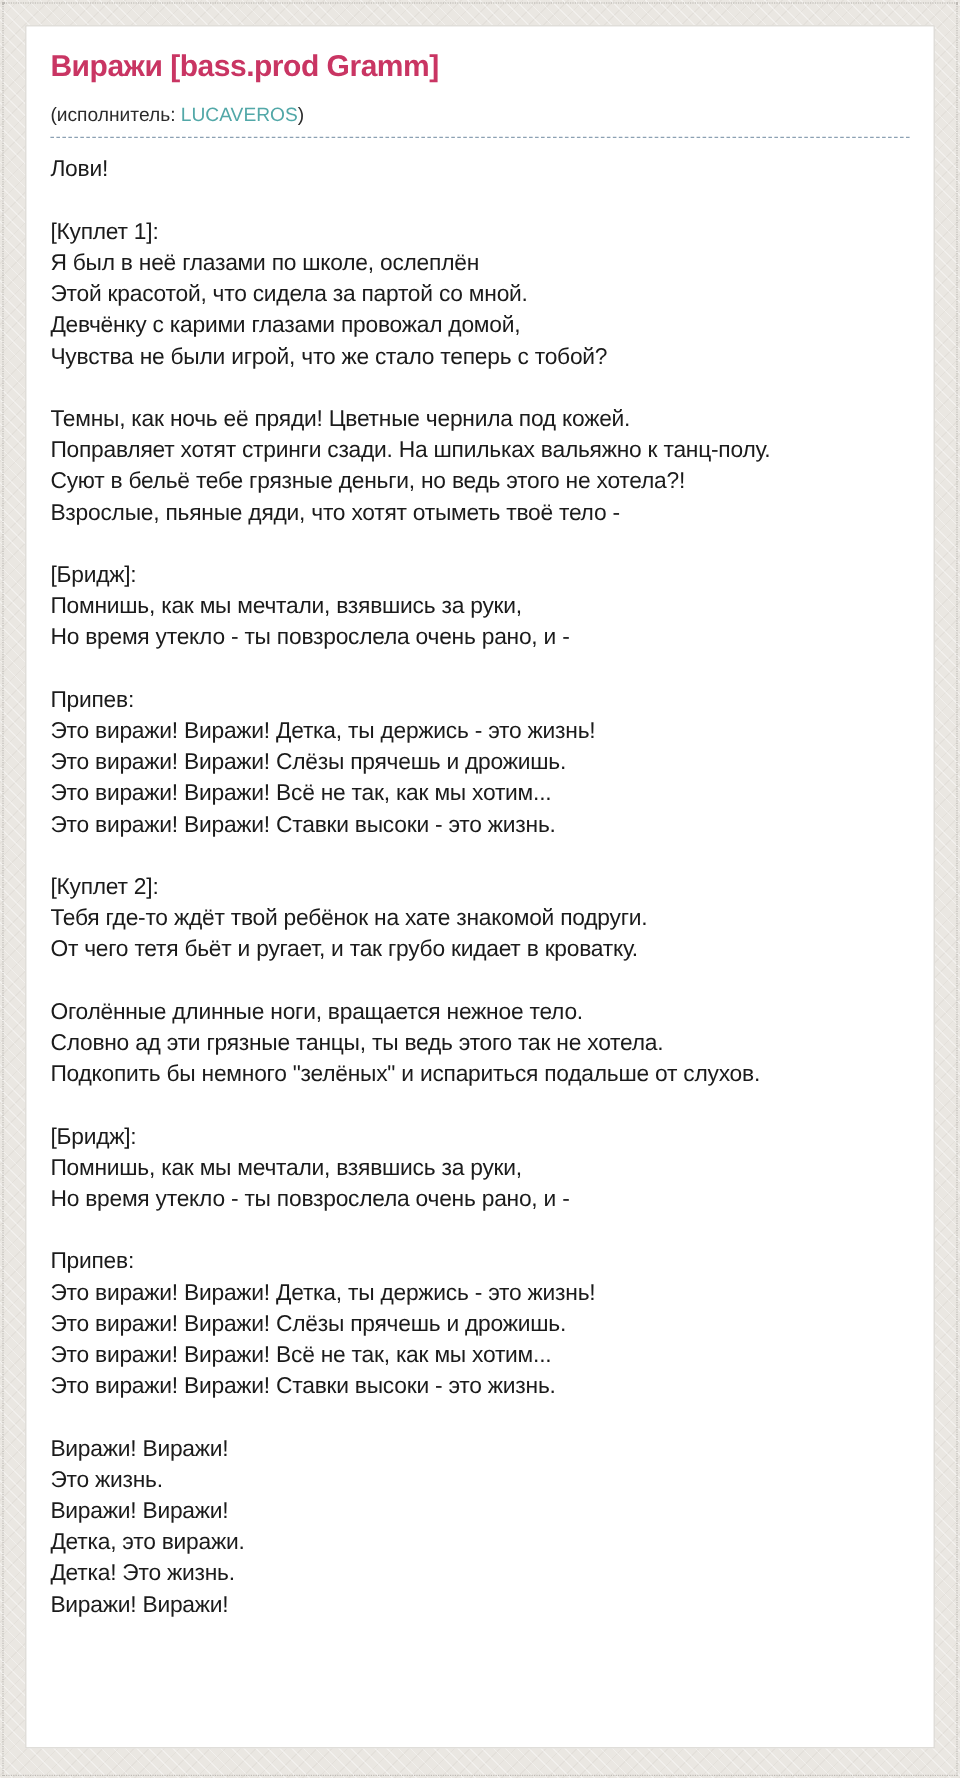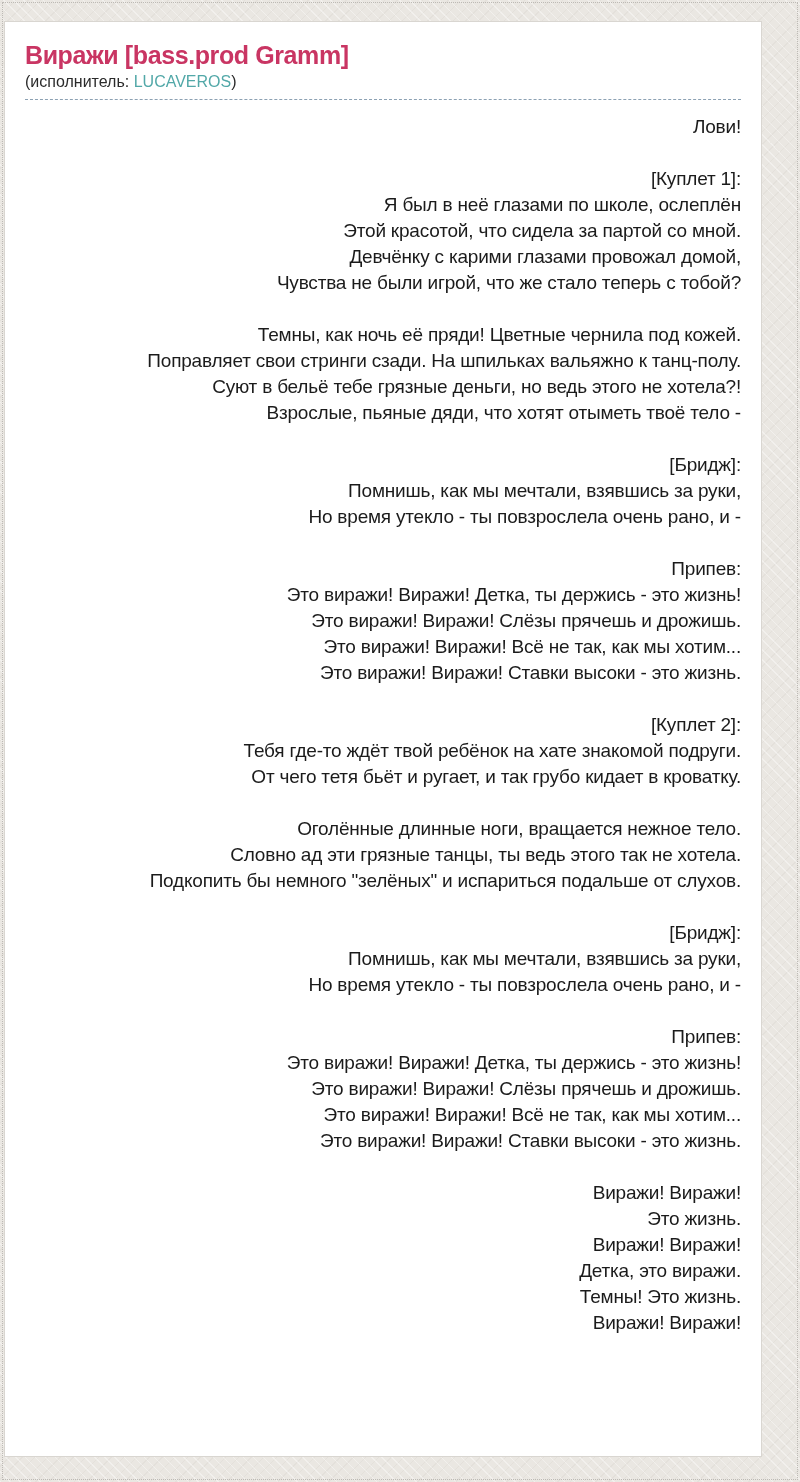--- a/index.html
+++ b/index.html
@@ -17,55 +17,54 @@
       repeating-linear-gradient(-45deg, rgba(206,201,194,0.22) 0 1px, transparent 1px 9px);
   }
   .page-frame {
     position: absolute;
     inset: 2px;
     border: 1px dotted #bdbab5;
     pointer-events: none;
   }
   .card {
     position: absolute;
-    left: 4px;
+    left: 21px;
     top: 21px;
     width: 758px;
     min-height: 1436px;
     background: #ffffff;
     border: 1px solid #d9d6d1;
     padding: 19px 20px 26px 20px;
   }
   .song-title {
     margin: 0;
     font-size: 25px;
     line-height: 28px;
     font-weight: 700;
     letter-spacing: -0.4px;
     color: #c93563;
   }
   .artist-line {
-    margin-top: 2px;
+    margin-top: 17px;
     font-size: 16px;
     line-height: 21px;
     color: #2b2b2b;
     padding-bottom: 7px;
     border-bottom: 1px dashed #8ca1b3;
   }
   .artist-link {
     color: #52a8a8;
     text-decoration: none;
     cursor: pointer;
   }
   .lyrics {
     margin-top: 14px;
     font-size: 19px;
     letter-spacing: -0.2px;
     color: #1b1b1b;
-    text-align: right;
   }
   .lyric-line {
     min-height: 26px;
     line-height: 26px;
     white-space: pre-wrap;
   }
 </style>
 </head>
 <body>
 
@@ -81,21 +80,21 @@
   <div class="lyrics">
       <div class="lyric-line">Лови!</div>
       <div class="lyric-line"></div>
       <div class="lyric-line">[Куплет 1]:</div>
       <div class="lyric-line">Я был в неё глазами по школе, ослеплён</div>
       <div class="lyric-line">Этой красотой, что сидела за партой со мной.</div>
       <div class="lyric-line">Девчёнку с карими глазами провожал домой,</div>
       <div class="lyric-line">Чувства не были игрой, что же стало теперь с тобой?</div>
       <div class="lyric-line"></div>
       <div class="lyric-line">Темны, как ночь её пряди! Цветные чернила под кожей.</div>
-      <div class="lyric-line">Поправляет свои стринги сзади. На шпильках вальяжно к танц-полу.</div>
+      <div class="lyric-line">Поправляет хотят стринги сзади. На шпильках вальяжно к танц-полу.</div>
       <div class="lyric-line">Суют в бельё тебе грязные деньги, но ведь этого не хотела?!</div>
       <div class="lyric-line">Взрослые, пьяные дяди, что хотят отыметь твоё тело -</div>
       <div class="lyric-line"></div>
       <div class="lyric-line">[Бридж]:</div>
       <div class="lyric-line">Помнишь, как мы мечтали, взявшись за руки,</div>
       <div class="lyric-line">Но время утекло - ты повзрослела очень рано, и -</div>
       <div class="lyric-line"></div>
       <div class="lyric-line">Припев:</div>
       <div class="lyric-line">Это виражи! Виражи! Детка, ты держись - это жизнь!</div>
       <div class="lyric-line">Это виражи! Виражи! Слёзы прячешь и дрожишь.</div>
@@ -117,16 +116,16 @@
       <div class="lyric-line">Припев:</div>
       <div class="lyric-line">Это виражи! Виражи! Детка, ты держись - это жизнь!</div>
       <div class="lyric-line">Это виражи! Виражи! Слёзы прячешь и дрожишь.</div>
       <div class="lyric-line">Это виражи! Виражи! Всё не так, как мы хотим...</div>
       <div class="lyric-line">Это виражи! Виражи! Ставки высоки - это жизнь.</div>
       <div class="lyric-line"></div>
       <div class="lyric-line">Виражи! Виражи!</div>
       <div class="lyric-line">Это жизнь.</div>
       <div class="lyric-line">Виражи! Виражи!</div>
       <div class="lyric-line">Детка, это виражи.</div>
-      <div class="lyric-line">Темны! Это жизнь.</div>
+      <div class="lyric-line">Детка! Это жизнь.</div>
       <div class="lyric-line">Виражи! Виражи!</div>
     </div>
 </div>
 
 </body></html>

